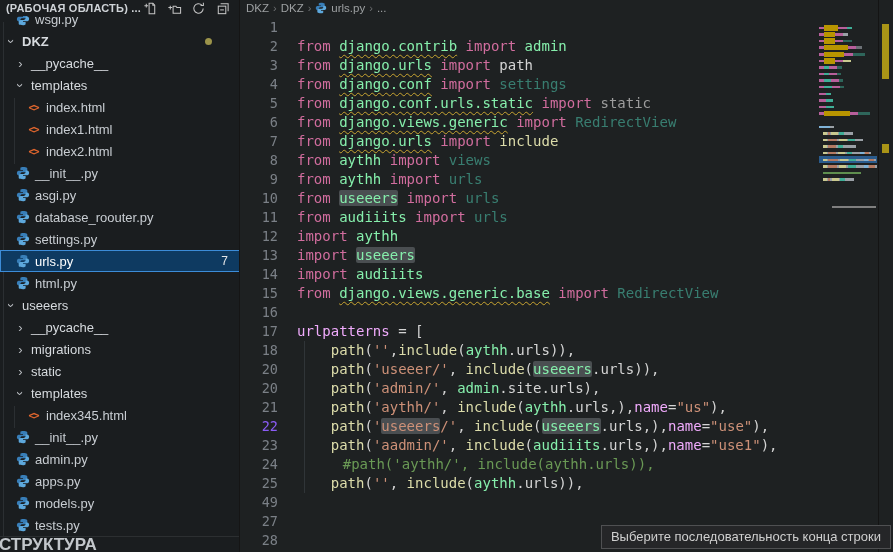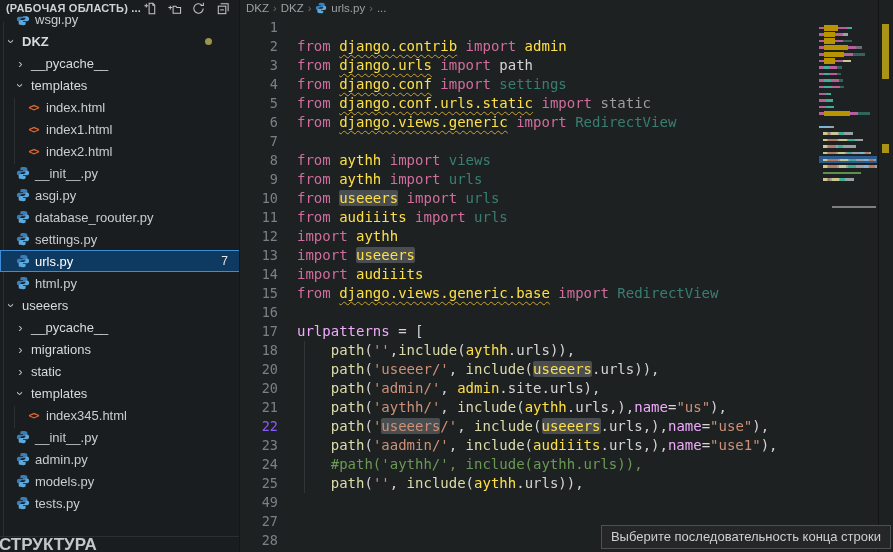--- a/index.html
+++ b/index.html
@@ -45,27 +45,27 @@
   .code-area { position:absolute; left:0; top:18px; right:80px; bottom:0; overflow:hidden;
                font-family:"DejaVu Sans Mono","Liberation Mono",monospace; font-size:14px; }
   .code-line { display:flex; height:19px; line-height:19px; }
   .line-num { width:37px; text-align:right; padding-right:0; color:#7b8087; flex-shrink:0;
               font-size:13.5px; user-select:none; }
   .line-num.active { color:#8b5cf6; }
   .line-content { margin-left:19px; white-space:pre; position:relative; }
   .line-content.indented::before { content:''; position:absolute; left:7px; top:0; bottom:0;
                                    border-left:1px solid #303538; }
   .tok-kw  { color:#d16d9e; }
-  .tok-mod { color:#fde047; }
+  .tok-mod { color:#86efac; }
   .tok-moddim { color:#4ec9b0; opacity:.55; }
   .tok-fn  { color:#dcdcaa; }
   .tok-str { color:#ce9178; }
   .tok-pln { color:#d4d4d4; }
   .tok-dim { color:#9d9d9d; }
-  .tok-com { color:#6a9955; }
+  .tok-com { color:#6a9955;margin-left:12px; }
   .tok-var, .tok-attr { color:#f0abfc; }
   .sq { text-decoration:underline; text-decoration-style:wavy; text-decoration-color:#c8a531;
         text-decoration-thickness:1px; text-underline-offset:3px; }
   .hl { background:#4a4e51; border-radius:2px; }
 
   
   .minimap { position:absolute; top:18px; right:16px; width:58px; bottom:0; overflow:hidden; cursor:pointer; }
   .mini-line { height:6.6px; display:flex; align-items:center; overflow:hidden; }
   .mini-line span { display:inline-block; height:2.5px; }
   .mini-selected { background:#2a5b8c; }
@@ -258,20 +258,29 @@
           </span>
         <span class="lbl">admin.py</span>
       </div>
       <div class="row lvl1">
         <span class="ficon">
             <svg viewBox="0 0 16 16" width="14" height="14">
               <path fill="#387eb8" d="M7.9 1C4.9 1 5 2.4 5 2.4v2.1h3v.9H3.9S1 5.2 1 8.1c0 2.9 2.5 2.8 2.5 2.8H5V9.4S4.9 7 7.4 7h3.2s2.3 0 2.3-2.2V2.6S13.3 1 7.9 1z"></path>
               <path fill="#5da8dc" d="M8.1 15c3 0 2.9-1.4 2.9-1.4v-2.1H8v-.9h4.1s2.9.2 2.9-2.7c0-2.9-2.5-2.8-2.5-2.8H11v1.5S11.1 9 8.6 9H5.4s-2.3 0-2.3 2.2v2.2S2.7 15 8.1 15z"></path>
             </svg>
           </span>
+        <span class="lbl">apps.py</span>
+      </div>
+      <div class="row lvl1">
+        <span class="ficon">
+            <svg viewBox="0 0 16 16" width="14" height="14">
+              <path fill="#387eb8" d="M7.9 1C4.9 1 5 2.4 5 2.4v2.1h3v.9H3.9S1 5.2 1 8.1c0 2.9 2.5 2.8 2.5 2.8H5V9.4S4.9 7 7.4 7h3.2s2.3 0 2.3-2.2V2.6S13.3 1 7.9 1z"></path>
+              <path fill="#5da8dc" d="M8.1 15c3 0 2.9-1.4 2.9-1.4v-2.1H8v-.9h4.1s2.9.2 2.9-2.7c0-2.9-2.5-2.8-2.5-2.8H11v1.5S11.1 9 8.6 9H5.4s-2.3 0-2.3 2.2v2.2S2.7 15 8.1 15z"></path>
+            </svg>
+          </span>
         <span class="lbl">models.py</span>
       </div>
       <div class="row lvl1">
         <span class="ficon">
             <svg viewBox="0 0 16 16" width="14" height="14">
               <path fill="#387eb8" d="M7.9 1C4.9 1 5 2.4 5 2.4v2.1h3v.9H3.9S1 5.2 1 8.1c0 2.9 2.5 2.8 2.5 2.8H5V9.4S4.9 7 7.4 7h3.2s2.3 0 2.3-2.2V2.6S13.3 1 7.9 1z"></path>
               <path fill="#5da8dc" d="M8.1 15c3 0 2.9-1.4 2.9-1.4v-2.1H8v-.9h4.1s2.9.2 2.9-2.7c0-2.9-2.5-2.8-2.5-2.8H11v1.5S11.1 9 8.6 9H5.4s-2.3 0-2.3 2.2v2.2S2.7 15 8.1 15z"></path>
             </svg>
           </span>
         <span class="lbl">tests.py</span>
@@ -323,20 +332,21 @@
           <div class="code-line">
             <span class="line-num">5</span>
             <span class="line-content"><span class="tok-kw">from </span><span class="tok-mod sq">django.conf.urls.static</span><span class="tok-kw"> import </span><span class="tok-dim">static</span></span>
           </div>
           <div class="code-line">
             <span class="line-num">6</span>
             <span class="line-content"><span class="tok-kw">from </span><span class="tok-mod sq">django.views.generic</span><span class="tok-kw"> import </span><span class="tok-moddim">RedirectView</span></span>
           </div>
           <div class="code-line">
             <span class="line-num">7</span>
+            <span class="line-content"><span class="tok-kw">from </span><span class="tok-mod sq">django.urls</span><span class="tok-kw"> import </span><span class="tok-fn">include</span></span>
           </div>
           <div class="code-line">
             <span class="line-num">8</span>
             <span class="line-content"><span class="tok-kw">from </span><span class="tok-mod">aythh</span><span class="tok-kw"> import </span><span class="tok-moddim">views</span></span>
           </div>
           <div class="code-line">
             <span class="line-num">9</span>
             <span class="line-content"><span class="tok-kw">from </span><span class="tok-mod">aythh</span><span class="tok-kw"> import </span><span class="tok-moddim">urls</span></span>
           </div>
           <div class="code-line">

